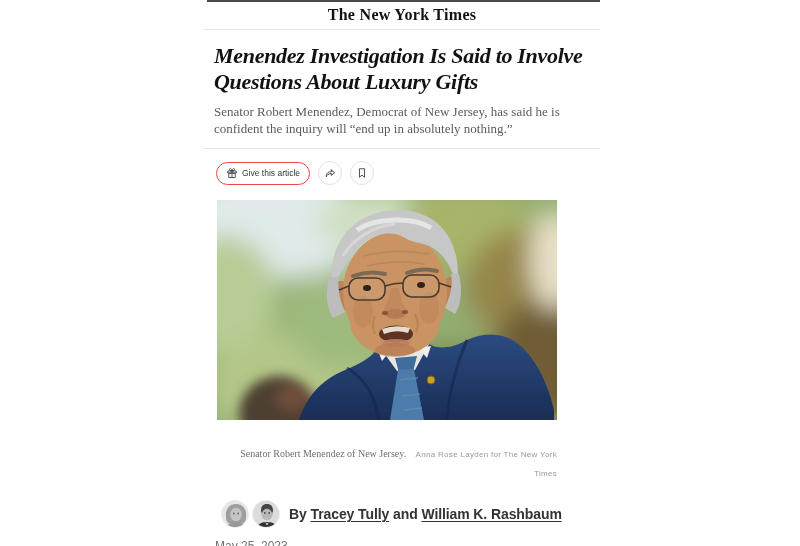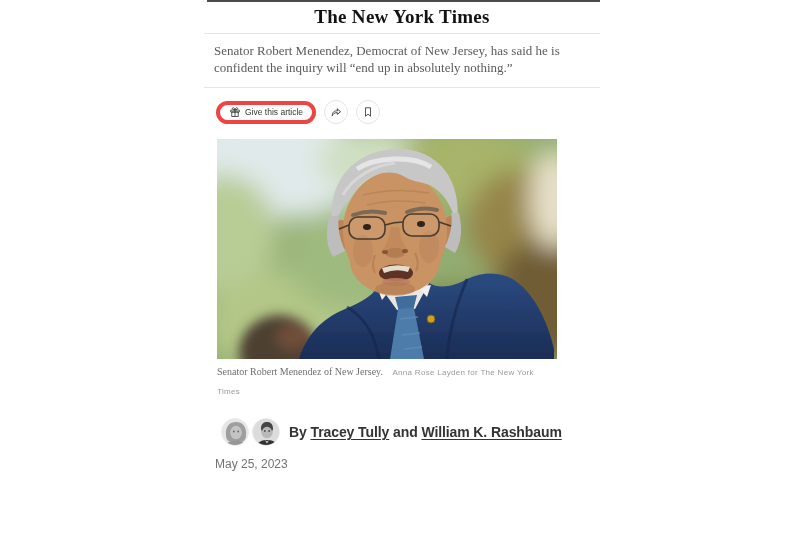--- a/index.html
+++ b/index.html
@@ -21,21 +21,21 @@
     background: #4a4a4a;
     margin-left: 3px;
   }
   .masthead {
     text-align: center;
     padding: 4px 0 5px 0;
   }
   .nyt-logo {
     font-family: "Liberation Serif", serif;
     font-weight: 700;
-    font-size: 19px;
+    font-size: 16px;
     letter-spacing: 0.3px;
     color: #121212;
     text-decoration: none;
     cursor: pointer;
   }
   .divider {
     height: 1px;
     background: #e5e5e5;
   }
   h1.headline {
@@ -62,21 +62,21 @@
     align-items: center;
     gap: 8px;
     margin: 12px 0 0 12px;
   }
   .pill-button {
     display: inline-flex;
     align-items: center;
     gap: 4px;
     height: 23px;
     padding: 0 9px;
-    border: 4px solid #ef4444;
+    border: 1px solid #ef4444;
     border-radius: 13px;
     background: #ffffff;
     font-family: "Liberation Sans", sans-serif;
     font-size: 8.5px;
     color: #363636;
     cursor: pointer;
     white-space: nowrap;
   }
   .circle-button {
     width: 24px;
@@ -91,22 +91,23 @@
   }
   figure.photo-figure { margin: 15px 0 0 13px; width: 340px; }
   .photo-frame {
     width: 340px;
     height: 220px;
     overflow: hidden;
     background: #8fa96d;
   }
   .photo-frame svg { display: block; }
   figcaption {
-    margin-top: 1px;
+    margin-top: 22px;
     line-height: 1.2;
+    text-align: right;
   }
   .photo-caption {
     font-family: "Liberation Serif", serif;
     font-size: 10px;
     color: #6f6f6f;
   }
   .photo-credit {
     font-family: "Liberation Sans", sans-serif;
     font-size: 8px;
     letter-spacing: 0.3px;
@@ -155,20 +156,21 @@
 <div class="page">
   <div class="column">
 
     <div class="top-rule"></div>
 
     <div class="masthead">
       <span class="nyt-logo">The New York Times</span>
     </div>
     <div class="divider"></div>
 
+    <h1 class="headline">Menendez Investigation Is Said to Involve Questions About Luxury Gifts</h1>
 
     <p class="subheadline">Senator Robert Menendez, Democrat of New Jersey, has said he is confident the inquiry will “end up in absolutely nothing.”</p>
 
     <div class="divider"></div>
 
     <div class="toolbar">
       <button class="pill-button">
         <span style="display:inline-flex;">
           <svg width="12" height="12" viewBox="0 0 24 24" fill="none" stroke="#363636" stroke-width="1.7" stroke-linejoin="round">
             <rect x="3.5" y="8" width="17" height="4"></rect>

